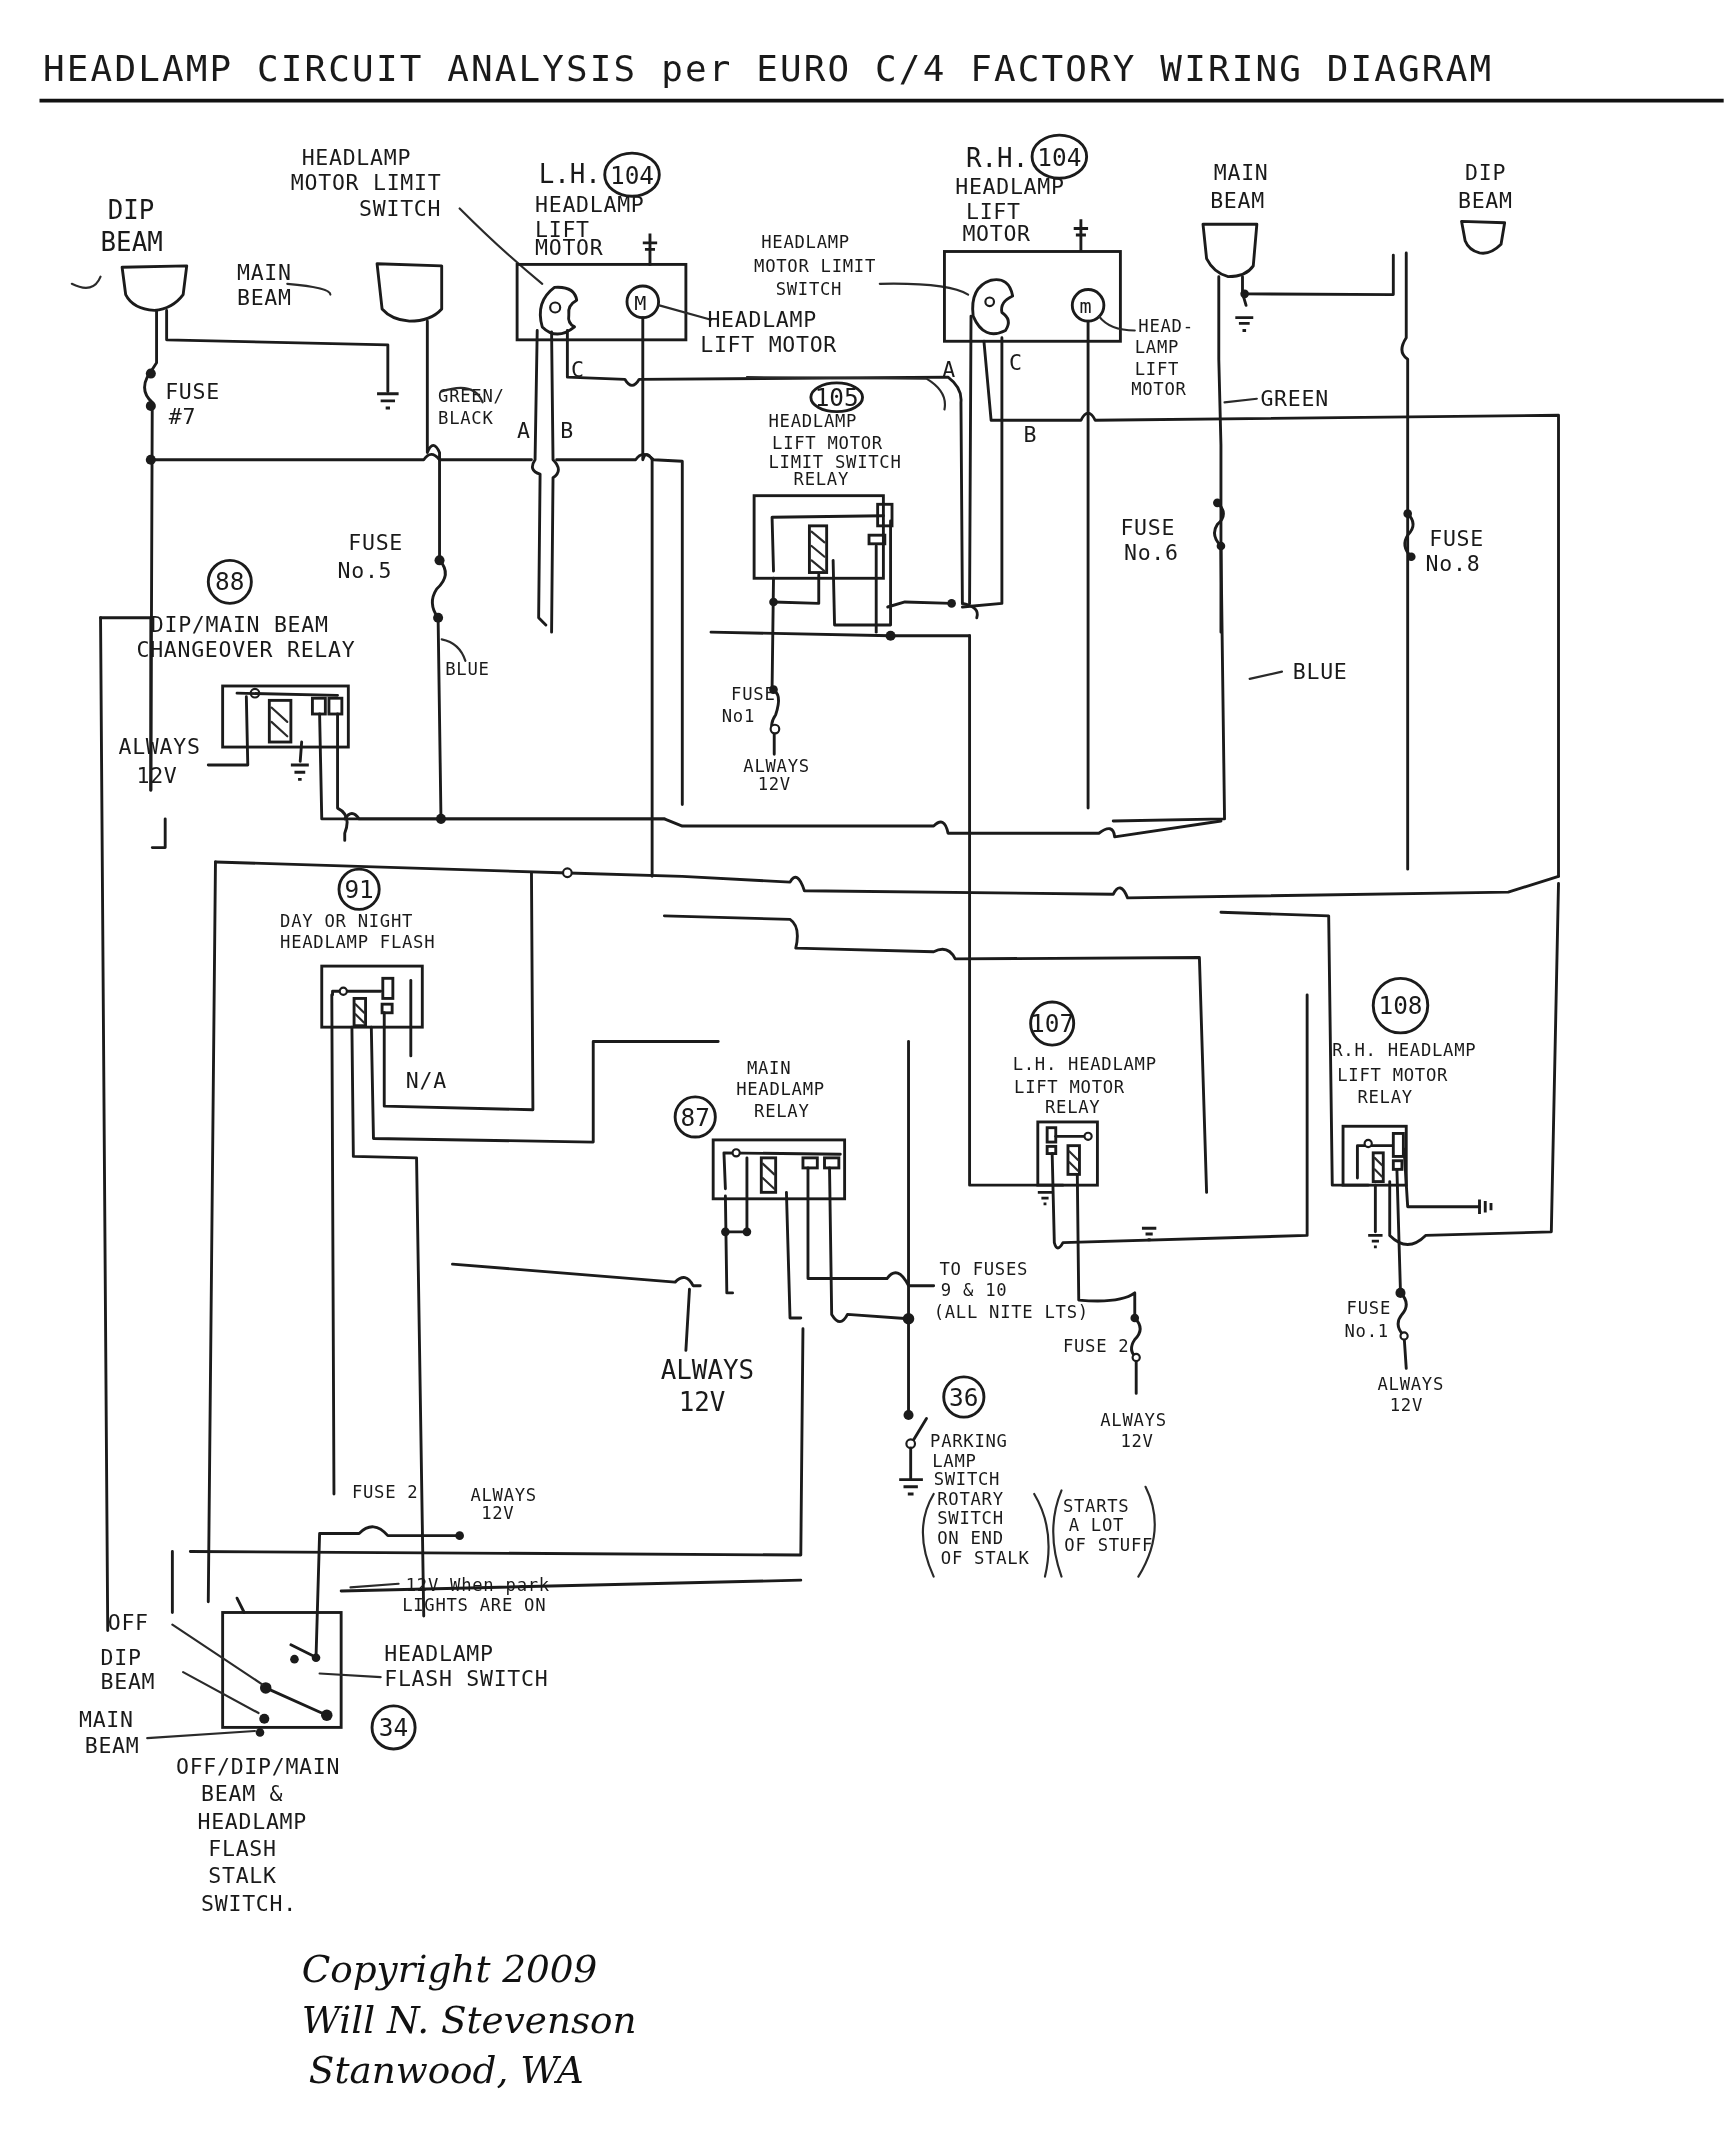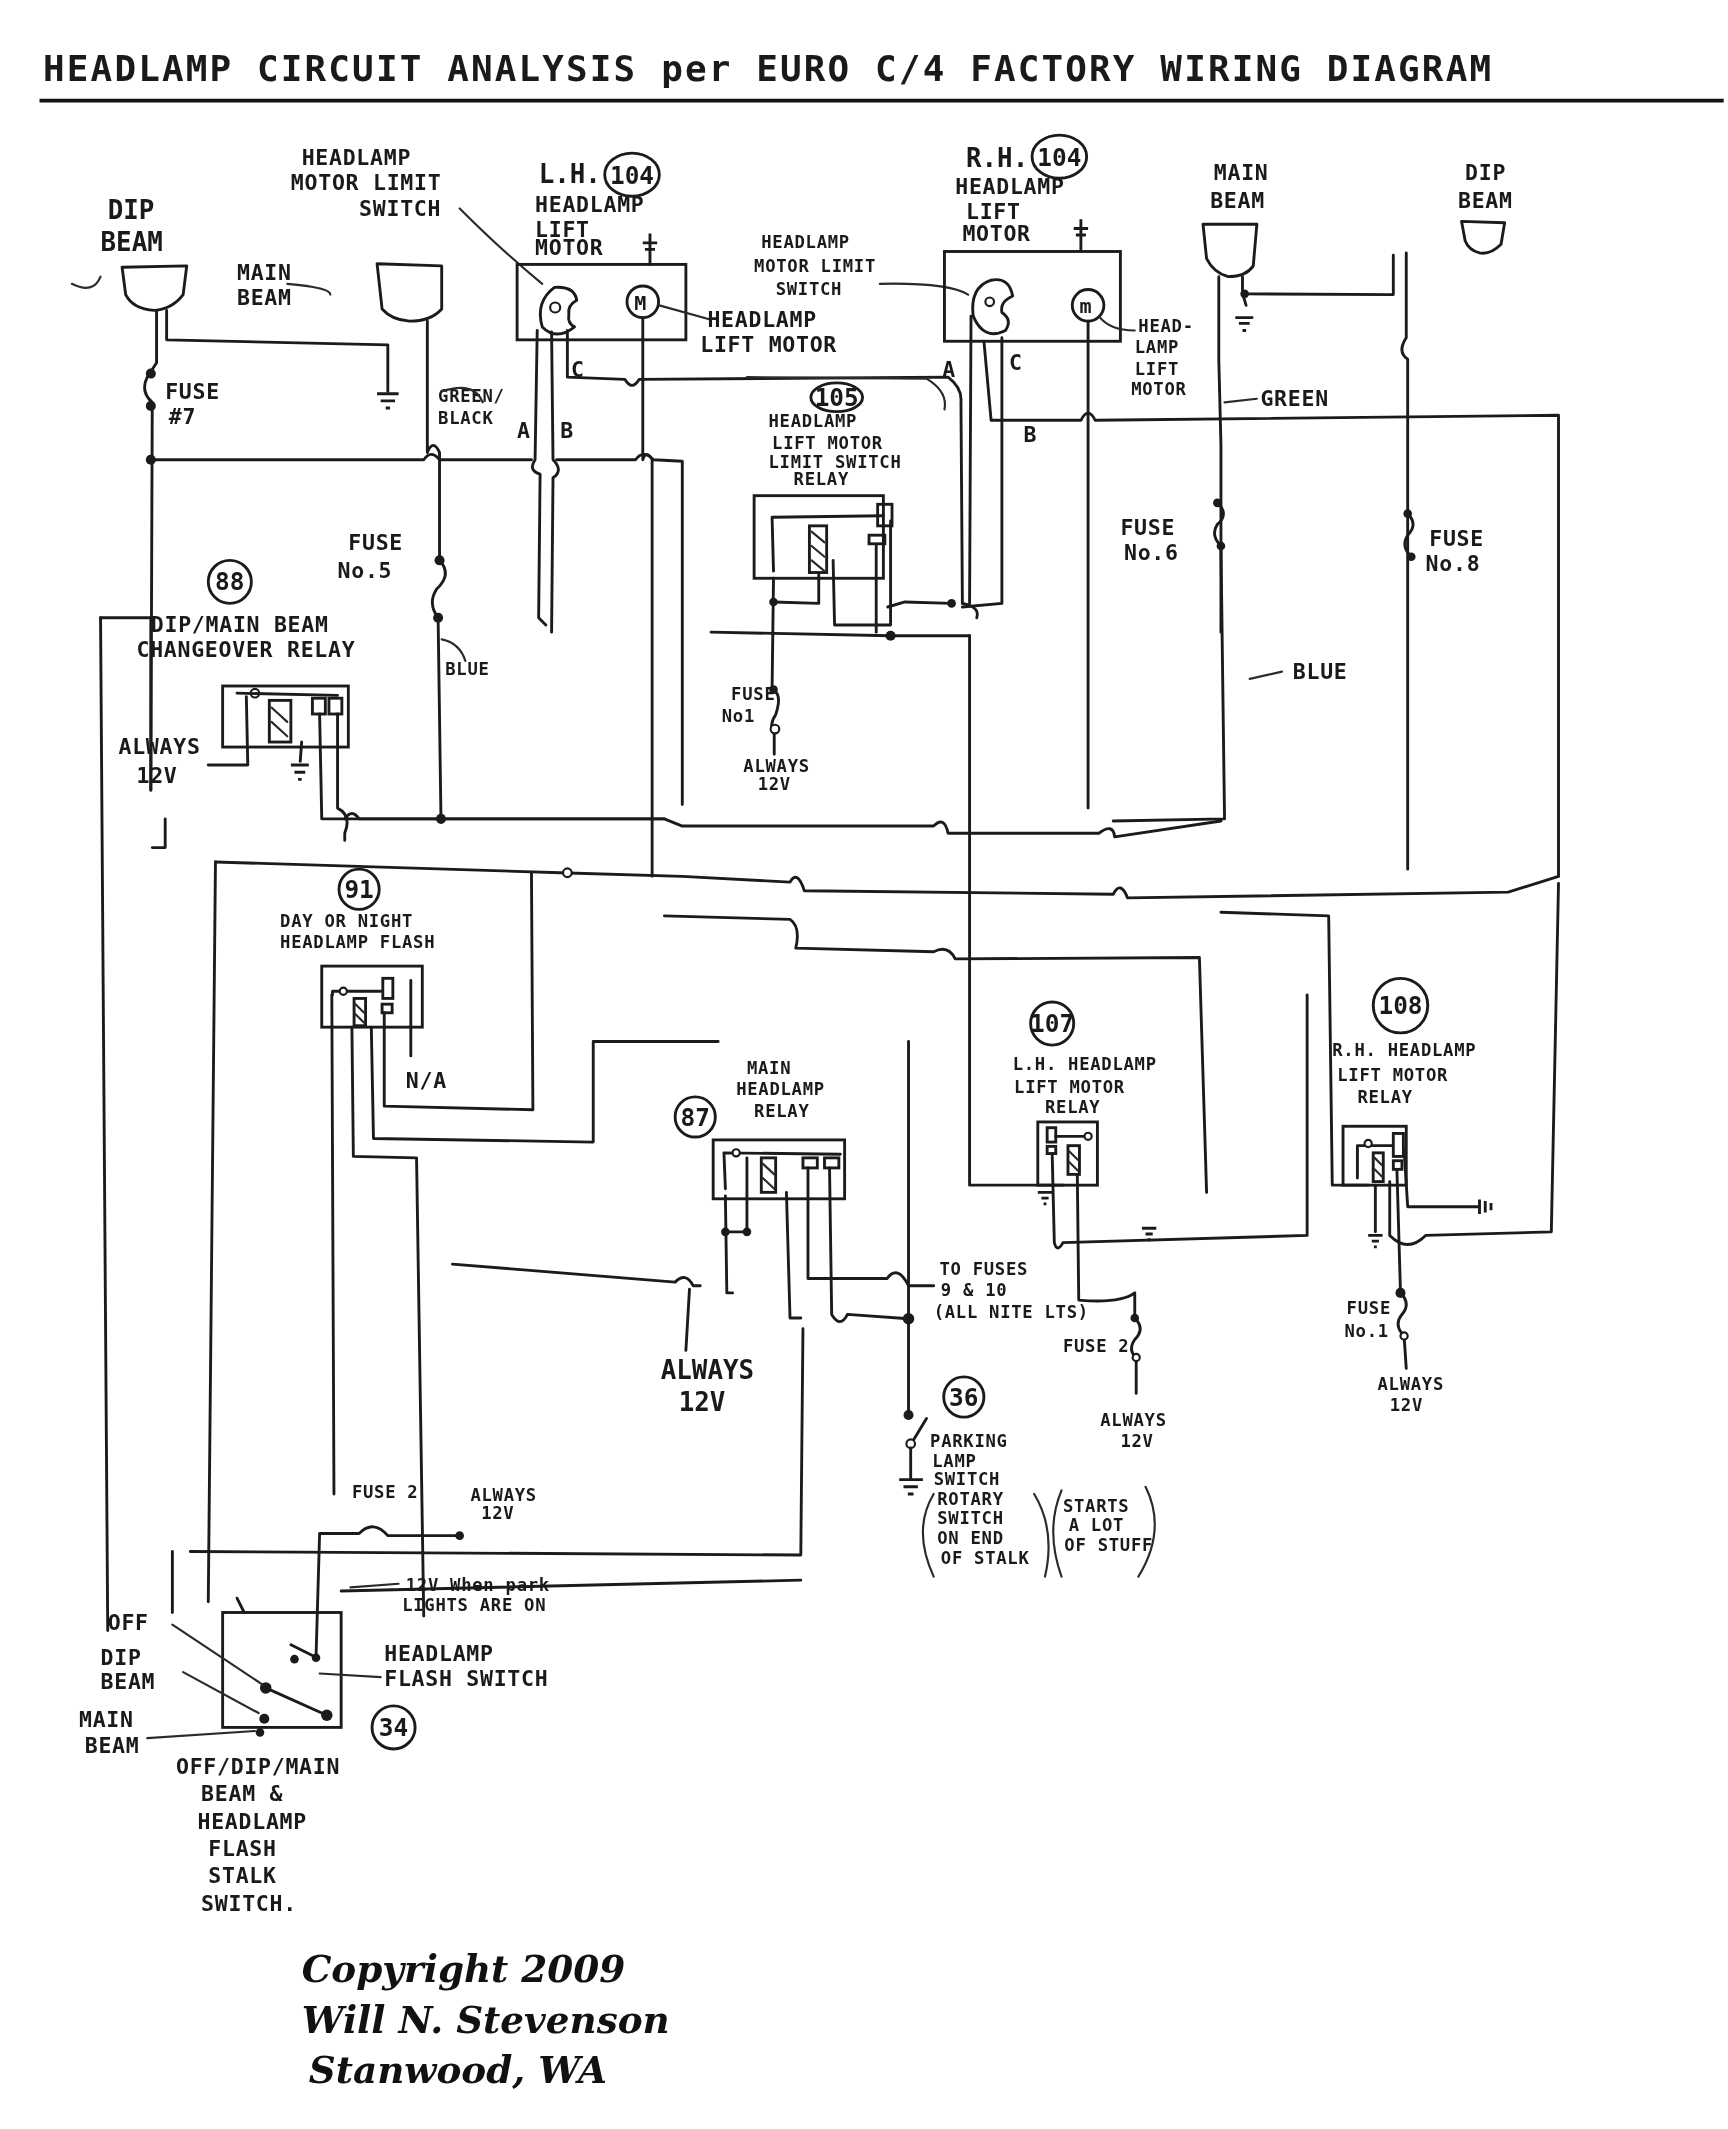--- a/index.html
+++ b/index.html
@@ -1,18 +1,18 @@
 <!DOCTYPE html>
 <html style="font-size:11.5px"><head>
 <meta charset="utf-8">
 <style>
   html, body { margin:0; padding:0; background:#ffffff; }
   body { width:1728px; height:2129px; position:relative; overflow:hidden;
          font-family:"DejaVu Sans Mono", monospace; color:#1a1a1a; }
-  #sheet { position:absolute; left:0; top:0; width:1728px; height:2129px;font-weight:bold; }
+  #sheet { position:absolute; left:0; top:0; width:1728px; height:2129px; }
   svg text { font-family:"DejaVu Sans Mono", monospace; fill:#1a1a1a; }
   .w { fill:none; stroke:#1b1b1b; stroke-width:4; stroke-linecap:round; stroke-linejoin:round; }
   .wt { fill:none; stroke:#2a2a2a; stroke-width:3; stroke-linecap:round; stroke-linejoin:round; }
   .box { fill:none; stroke:#1b1b1b; stroke-width:4; }
   .dot { fill:#1b1b1b; }
   .odot { fill:#fff; stroke:#1b1b1b; stroke-width:3; }
   .lbl { font-size:30px; letter-spacing:1px; }
   .lbl-sm { font-size:24px; letter-spacing:1px; }
   .lbl-lg { font-size:36px; }
   .title { font-size:50px; letter-spacing:3px; }

